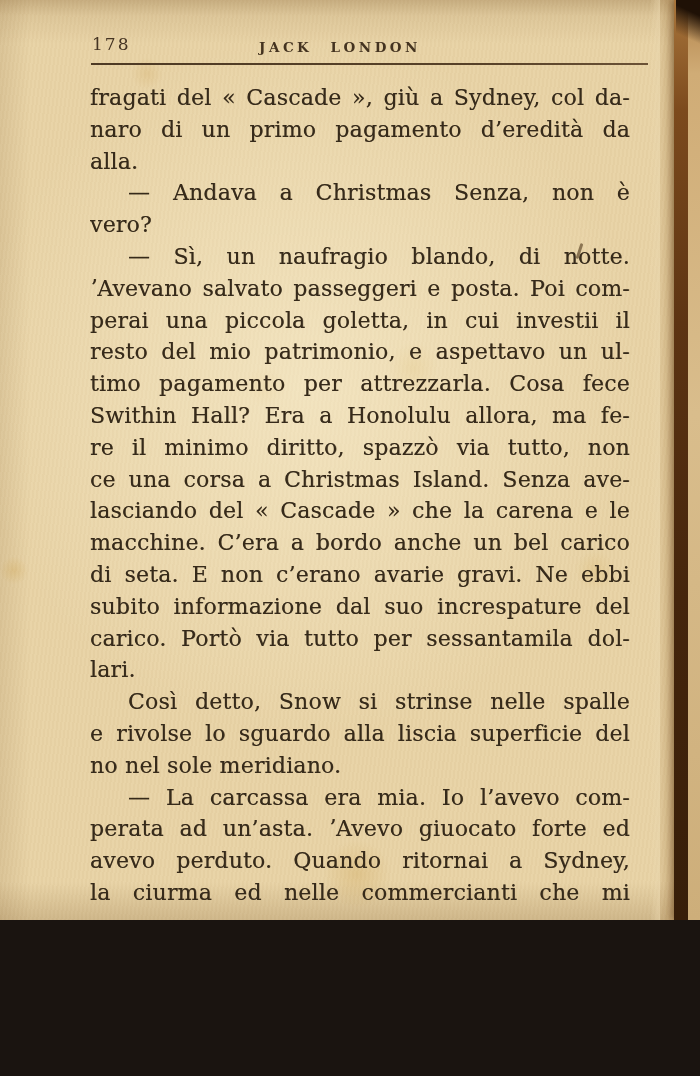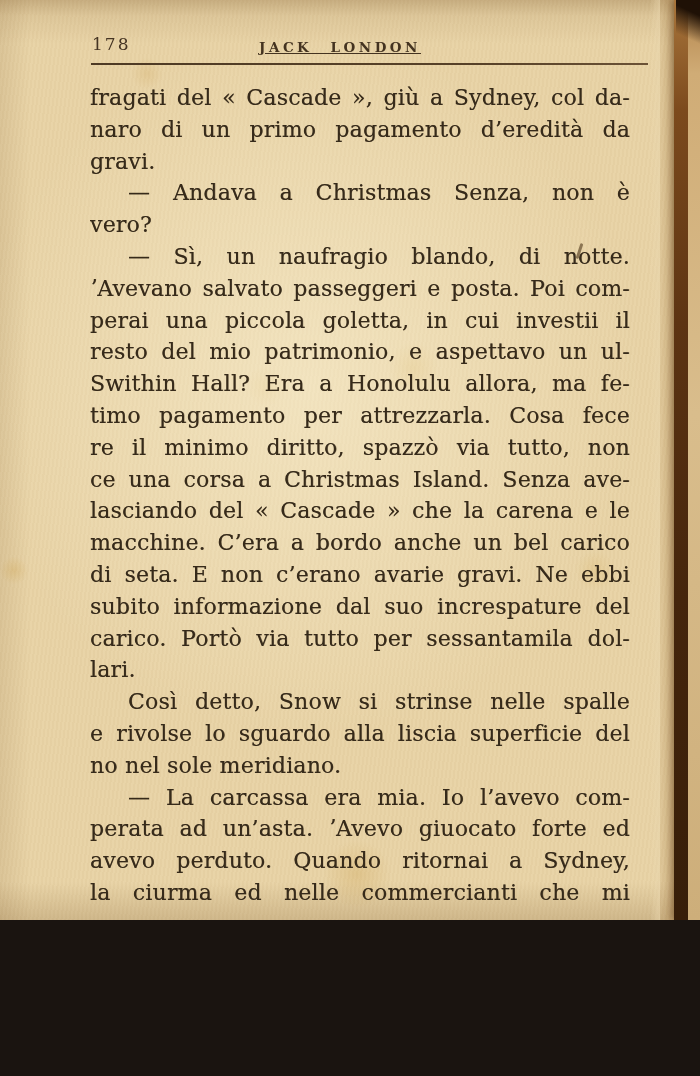--- a/index.html
+++ b/index.html
@@ -22,21 +22,21 @@
       linear-gradient(90deg, rgba(118,84,40,0.12) 0px, rgba(118,84,40,0) 30px),
       repeating-linear-gradient(97deg, rgba(150,110,60,0.035) 0 2px, rgba(255,246,220,0.03) 2px 4px);
   }
   .pagenum{
     position:absolute;left:92px;top:34px;
     font-size:17px;letter-spacing:2px;color:#453423;
   }
   .runtitle{
     position:absolute;left:70px;top:39px;width:540px;
     text-align:center;font-size:13.5px;font-weight:bold;
-    letter-spacing:3.5px;word-spacing:10px;color:#443320;text-decoration:underline;
+    letter-spacing:3.5px;word-spacing:10px;color:#443320;
   }
   .rule{
     position:absolute;left:91px;top:63px;width:557px;height:2px;
     background:linear-gradient(90deg,var(--rule,#4e3a24) 0%,#574128 70%,#6b5236 100%);
   }
   .text-block{
     position:absolute;left:90px;top:82px;width:540px;
     font-size:22px;line-height:31.8px;
     color:var(--ink,#362a1a);
     letter-spacing:0.2px;
@@ -75,29 +75,29 @@
 <body>
 
 <div class="page">
   <span class="pagenum">178</span>
   <span class="runtitle">JACK LONDON</span>
   <div class="rule"></div>
 
   <div class="text-block">
       <div class="line">fragati del « Cascade », giù a Sydney, col da-</div>
       <div class="line">naro di un primo pagamento d’eredità da</div>
-      <div class="line endline">gravi.</div>
+      <div class="line endline">alla.</div>
       <div class="line indent">— Andava a Christmas Senza, non è</div>
       <div class="line endline">vero?</div>
       <div class="line indent">— Sì, un naufragio blando, di notte.</div>
       <div class="line">ʼAvevano salvato passeggeri e posta. Poi com-</div>
       <div class="line">perai una piccola goletta, in cui investii il</div>
       <div class="line">resto del mio patrimonio, e aspettavo un ul-</div>
+      <div class="line">timo pagamento per attrezzarla.  Cosa fece</div>
       <div class="line">Swithin Hall? Era a Honolulu allora, ma fe-</div>
-      <div class="line">timo pagamento per attrezzarla.  Cosa fece</div>
       <div class="line">re il minimo diritto, spazzò via tutto, non</div>
       <div class="line">ce una corsa a Christmas Island. Senza ave-</div>
       <div class="line">lasciando del « Cascade » che la carena e le</div>
       <div class="line">macchine. C’era a bordo anche un bel carico</div>
       <div class="line">di seta. E non c’erano avarie gravi. Ne ebbi</div>
       <div class="line">subito informazione dal suo increspature del</div>
       <div class="line">carico. Portò via tutto per sessantamila dol-</div>
       <div class="line endline">lari.</div>
       <div class="line indent">Così detto, Snow si strinse nelle spalle</div>
       <div class="line">e rivolse lo sguardo alla liscia superficie del</div>

